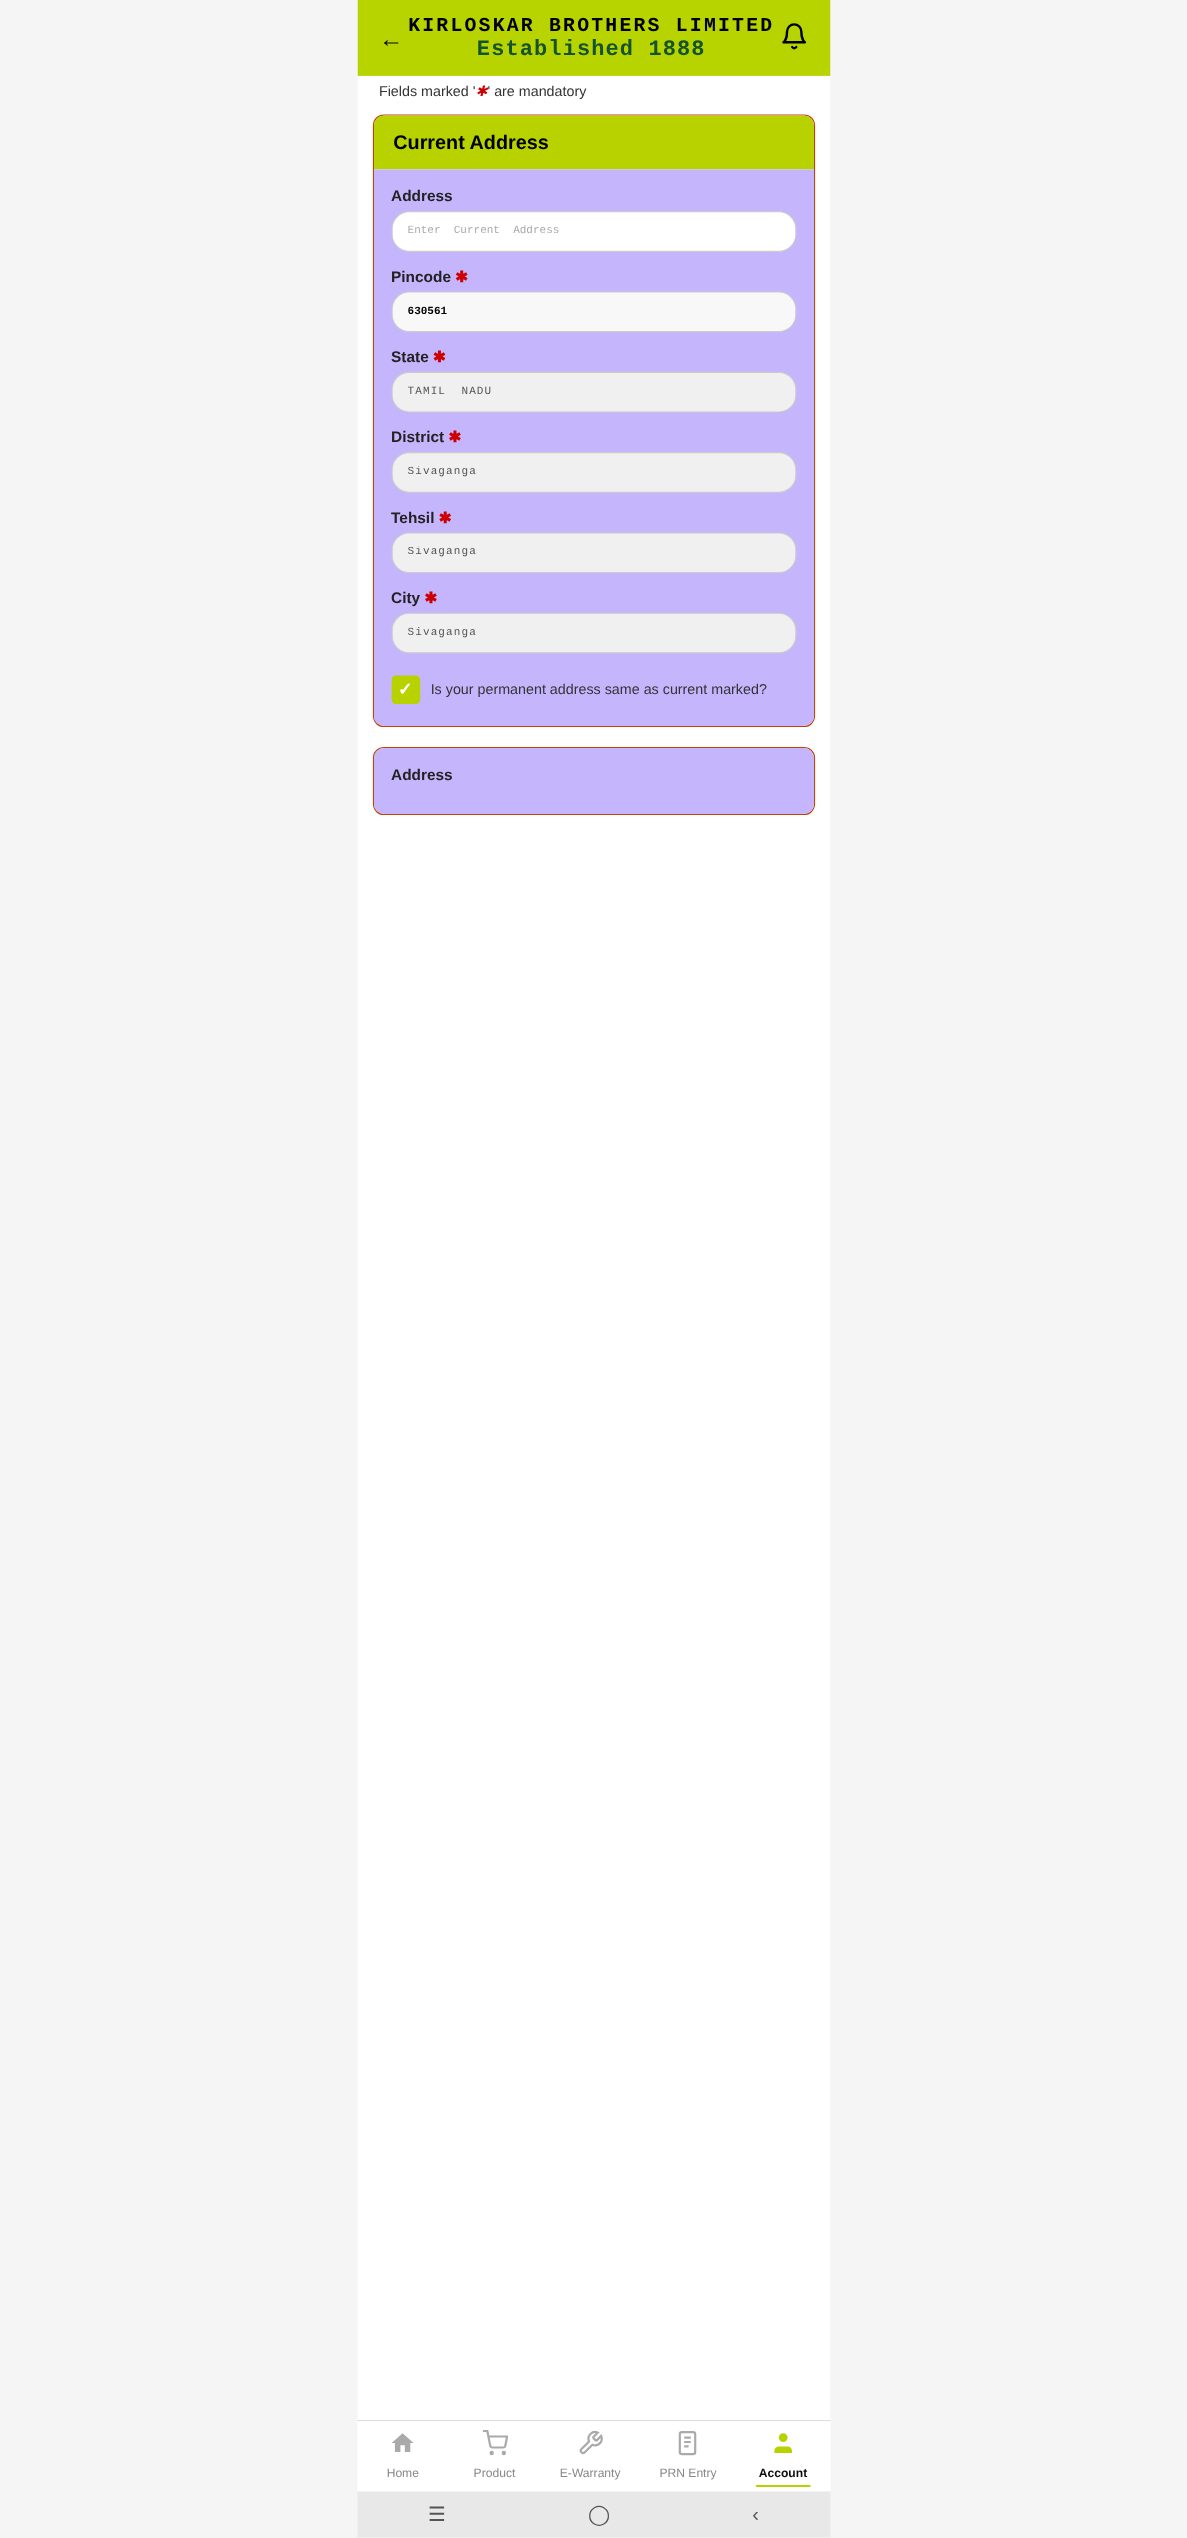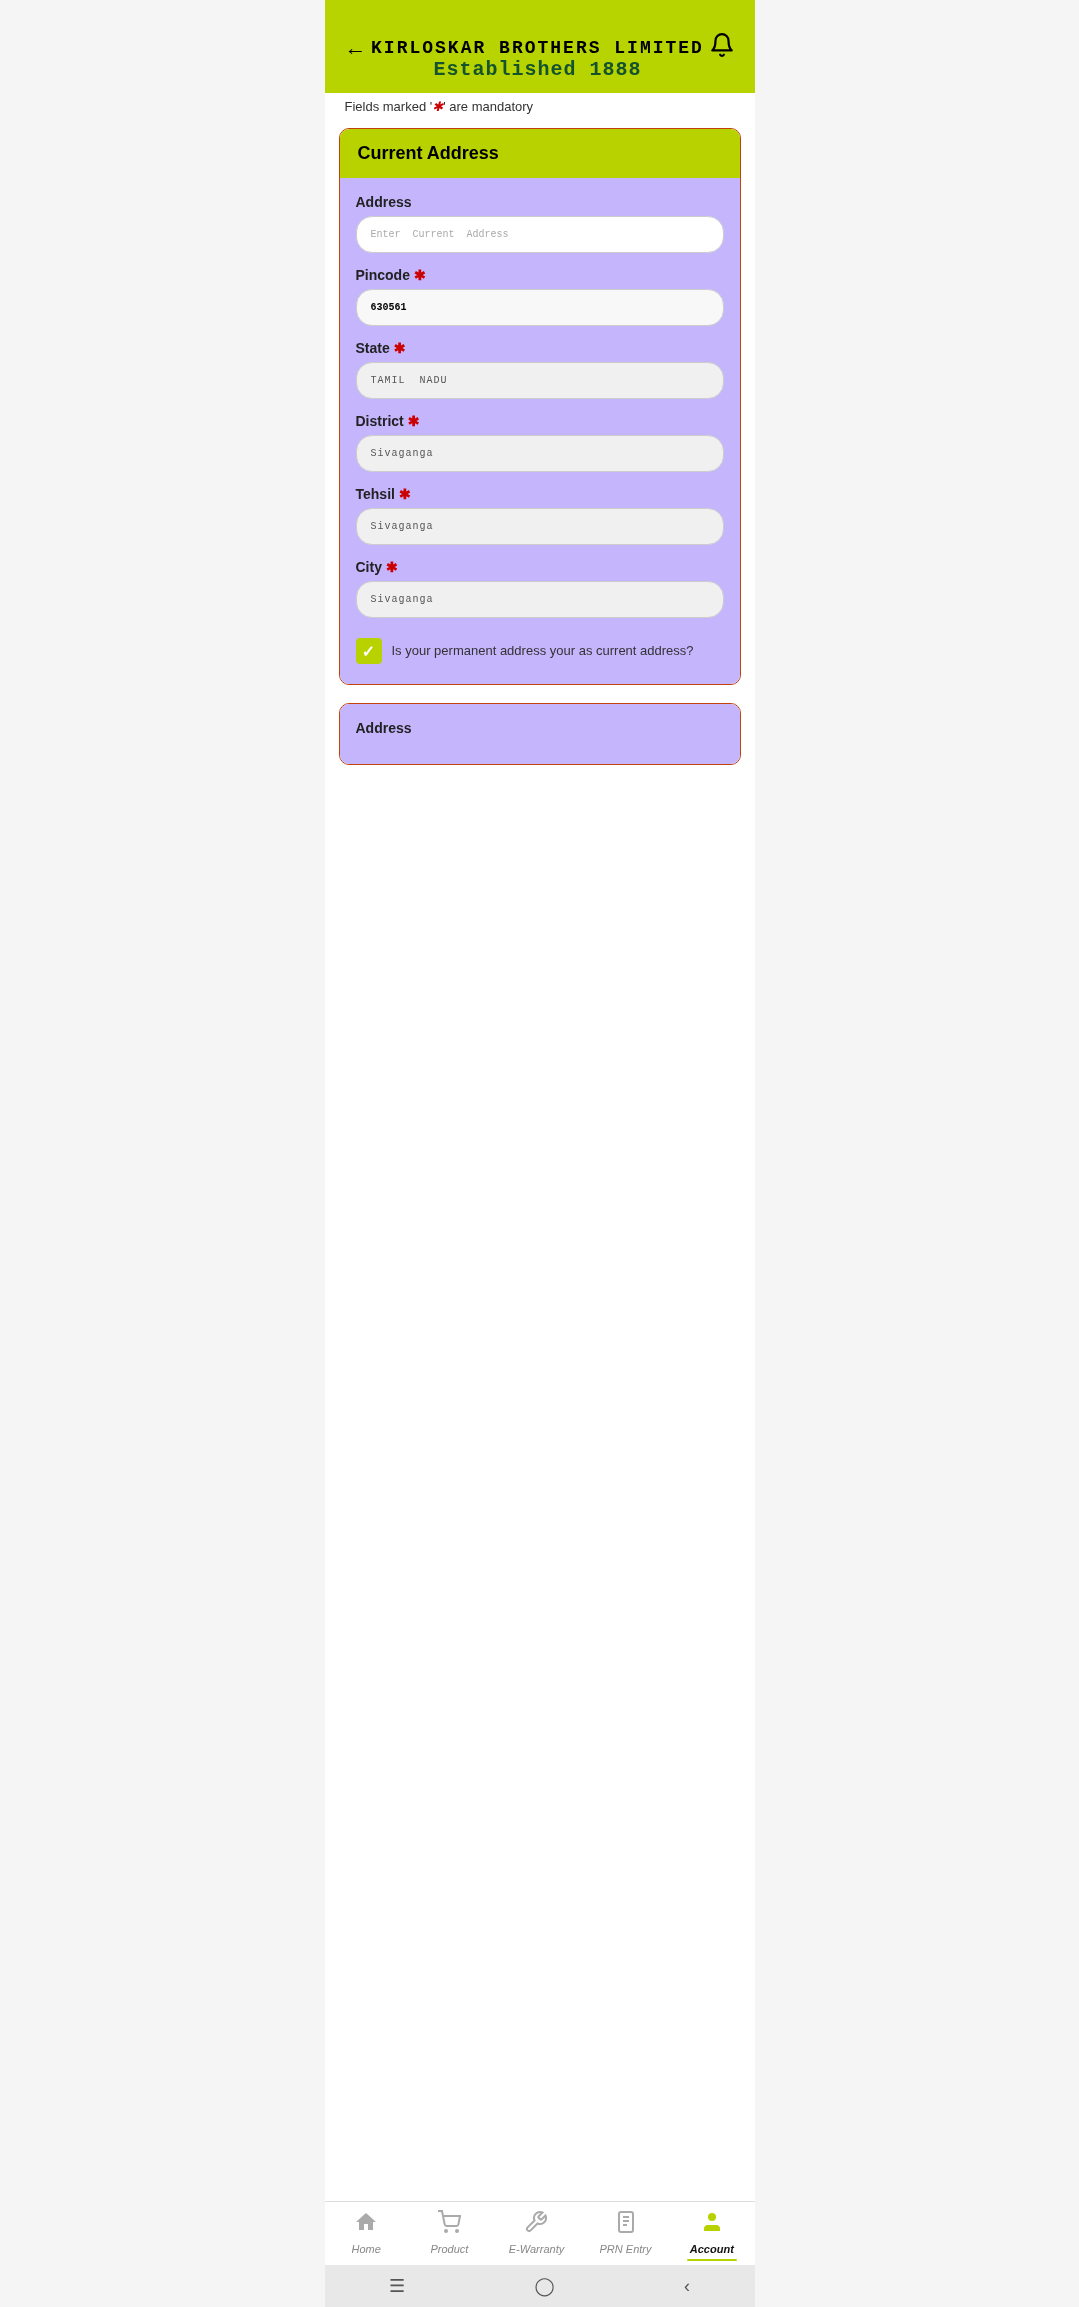--- a/index.html
+++ b/index.html
@@ -33,21 +33,20 @@
       flex: 1;
     }
 
     .header-title .company-name {
       font-family: 'Courier New', monospace;
       font-weight: bold;
       font-size: 18px;
       letter-spacing: 2px;
       color: #000;
       text-transform: uppercase;
-      margin-top: 24px;
     }
 
     .header-title .established {
       font-family: 'Courier New', monospace;
       font-size: 20px;
       color: #14532d;
       letter-spacing: 1px;
       font-weight: bold;
     }
 
@@ -249,21 +248,20 @@
     }
 
     .nav-tab-icon.active-icon {
       color: #b8d200;
     }
 
     .nav-tab-label {
       font-size: 11px;
       color: #888;
       font-weight: 500;
-      font-style: italic;
     }
 
     .nav-tab-label.active-label {
       color: #111;
       font-weight: bold;
     }
 
     .nav-underline {
       height: 2px;
       width: 50px;
@@ -369,21 +367,21 @@
           <span>City</span>
           <span class="required">✱</span>
         </div>
         <input type="text" class="field-input pre-filled" value="Sivaganga" style="">
       </div>
 
       <div class="checkbox-row">
         <div class="checkbox-container checked">
           <span class="checkmark">✓</span>
         </div>
-        <span class="checkbox-label">Is your permanent address your as current address?</span>
+        <span class="checkbox-label">Is your permanent address same as current marked?</span>
       </div>
 
     </div>
   </div>
 
   <div class="section-card">
     <div class="section-body">
 
       <div class="field-group">
         <div class="field-label">

